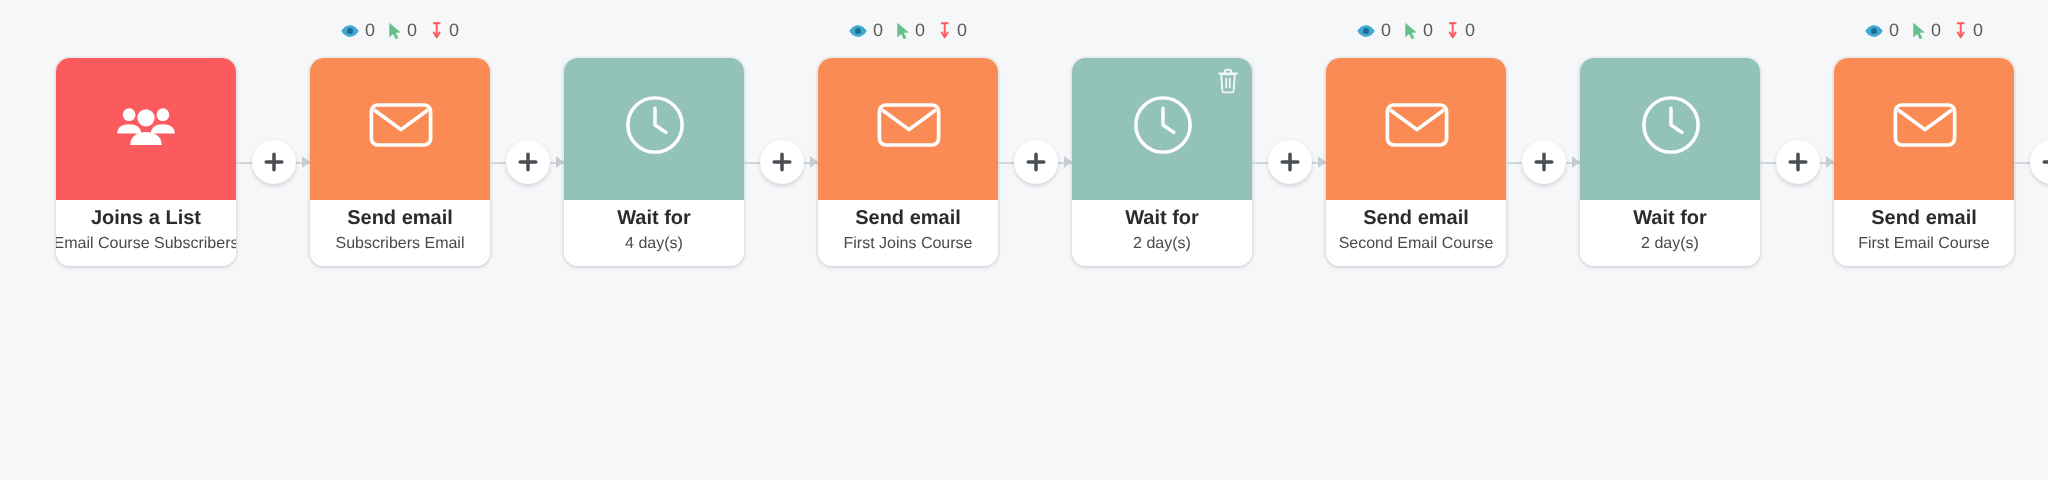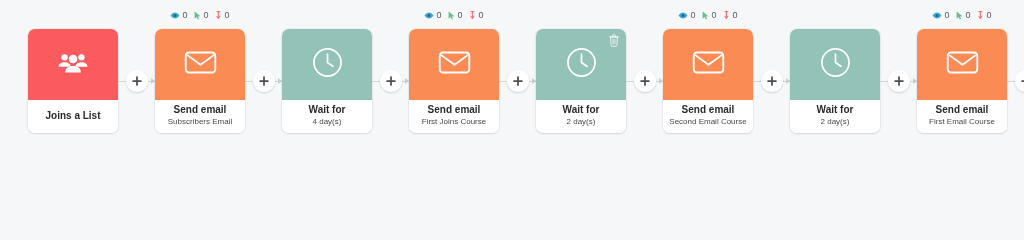--- a/index.html
+++ b/index.html
@@ -183,20 +183,21 @@
                 <circle cx="7" cy="6.5" r="3.4" fill="#fff"></circle>
                 <circle cx="25" cy="6.5" r="3.4" fill="#fff"></circle>
                 <path d="M0.6 16.5c0-3.3 2.8-4.9 6.4-4.9s6.4 1.6 6.4 4.9z" fill="#fff"></path>
                 <path d="M18.6 16.5c0-3.3 2.8-4.9 6.4-4.9s6.4 1.6 6.4 4.9z" fill="#fff"></path>
                 <circle cx="16" cy="8.2" r="4.6" fill="#fff"></circle>
                 <path d="M7.6 22.6c0-4.6 3.8-6.9 8.4-6.9s8.4 2.3 8.4 6.9z" fill="#fff"></path>
               </svg></span>
           </div>
           <div class="card-body">
             <div class="card-title">Joins a List</div>
+            <div class="card-sub">Email Course Subscribers</div>
           </div>
         </div>
       </div>
       <div class="connector">
         <div class="wire"></div>
         <div class="arrow"></div>
         <div class="plus">
           <span>
             <svg viewBox="0 0 12 12" width="10" height="10">
               <path d="M6 1.3 V10.7 M1.3 6 H10.7" stroke="#4a4f55" stroke-width="2.1" stroke-linecap="round"></path>

